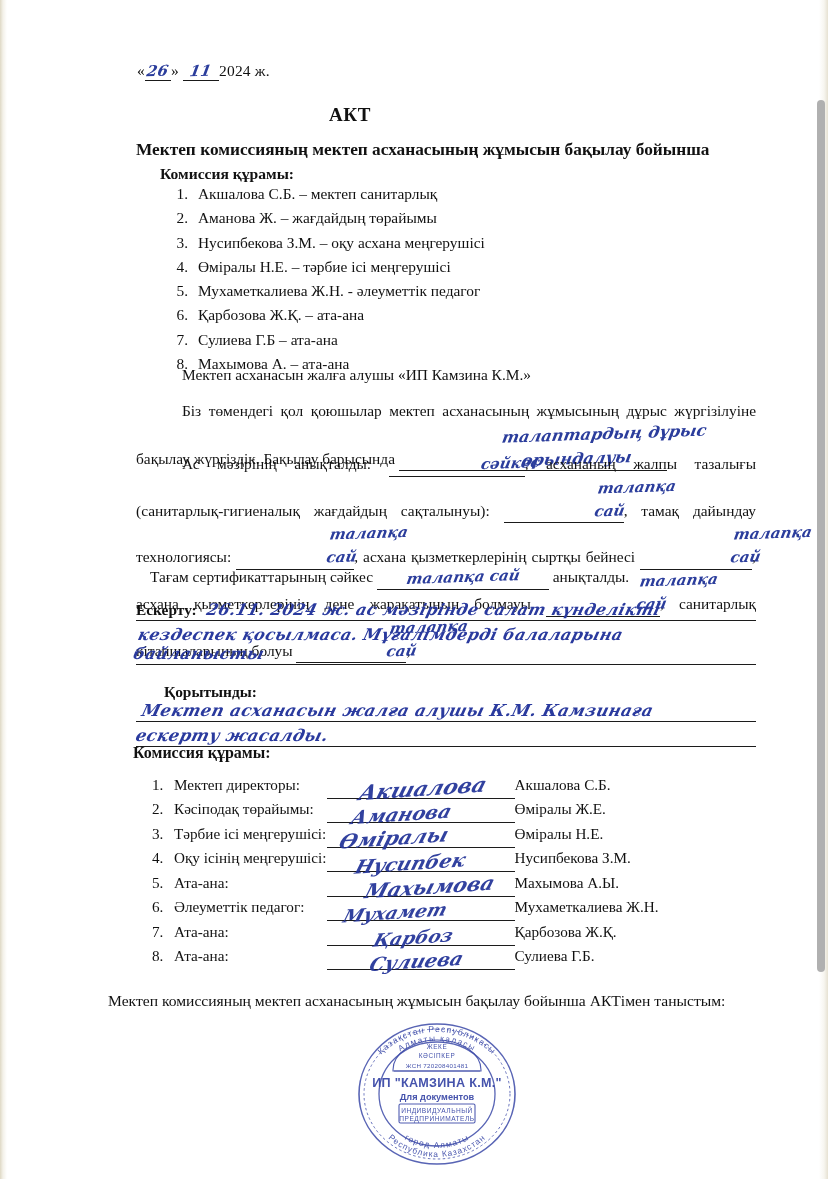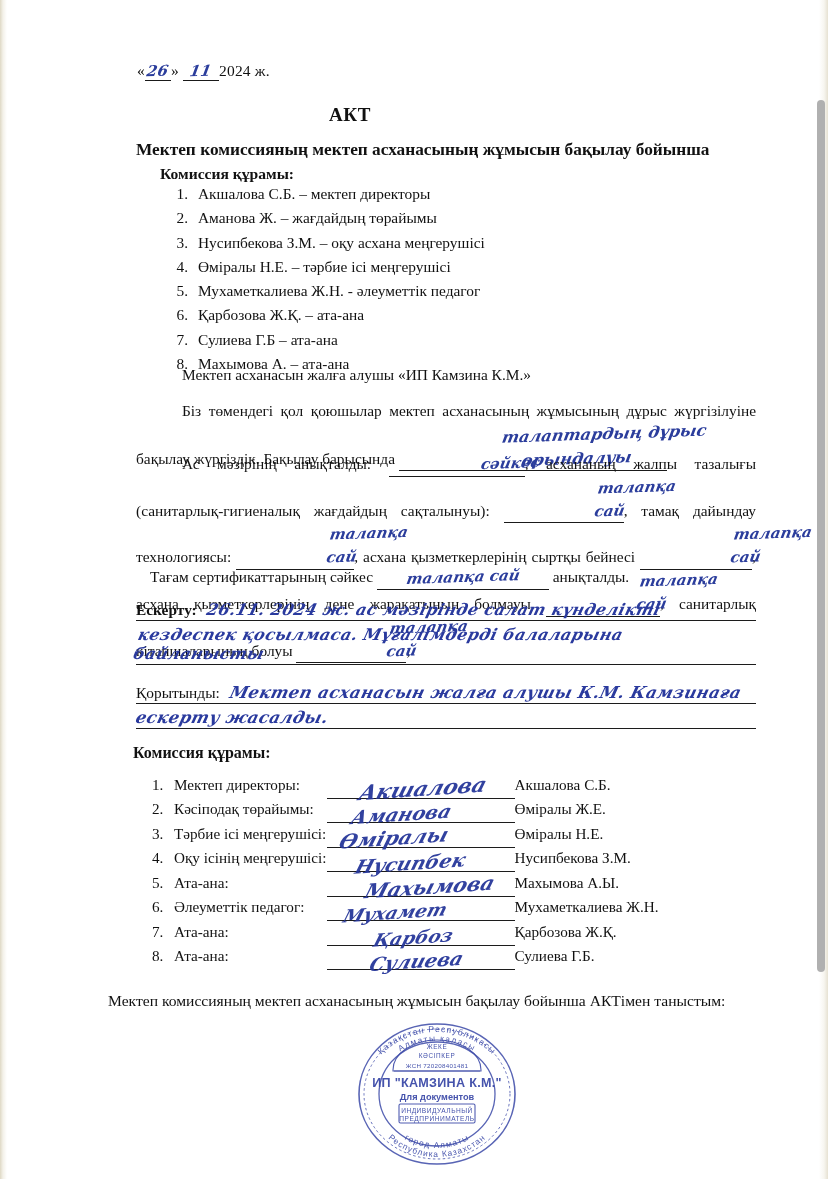--- a/index.html
+++ b/index.html
@@ -182,21 +182,21 @@
     padding-bottom: 2px;
     margin-bottom: 4px;
   }
 
   .conclusion-block {
     position: absolute;
     top: 683px; left: 136px;
     width: 620px;
     font-size: 15.4px;
   }
-  .conclusion-label { font-weight: normal; }
+  .conclusion-label { font-weight: bold; margin-left: 28px; }
 
   .commission-label-2 {
     position: absolute;
     top: 744px; left: 133px;
     font-size: 16px;
     font-weight: bold;
   }
 
   table.sign-table {
     position: absolute;
@@ -265,21 +265,21 @@
       <span class="u-line" style="width:36px"><span class="hand-inline" style="font-size:15px">11</span></span><span>2024 ж.</span>
     </div>
 
     <div class="act-title">АКТ</div>
 
     <div class="main-heading">Мектеп комиссияның мектеп асханасының жұмысын бақылау бойынша</div>
 
     <div class="commission-label">Комиссия құрамы:</div>
 
     <ol class="members">
-      <li>Акшалова С.Б. – мектеп директоры</li>
+      <li>Акшалова С.Б. – мектеп санитарлық</li>
       <li>Аманова Ж. – жағдайдың төрайымы</li>
       <li>Нусипбекова З.М. – оқу асхана меңгерушісі</li>
       <li>Өміралы Н.Е. –  тәрбие ісі меңгерушісі</li>
       <li>Мухаметкалиева Ж.Н.  - әлеуметтік педагог</li>
       <li>Қарбозова Ж.Қ. – ата-ана</li>
       <li>Сулиева Г.Б – ата-ана</li>
       <li>Махымова А. – ата-ана</li>
     </ol>
 
     <div class="tenant-line">Мектеп асханасын жалға алушы «ИП Камзина К.М.»</div>

